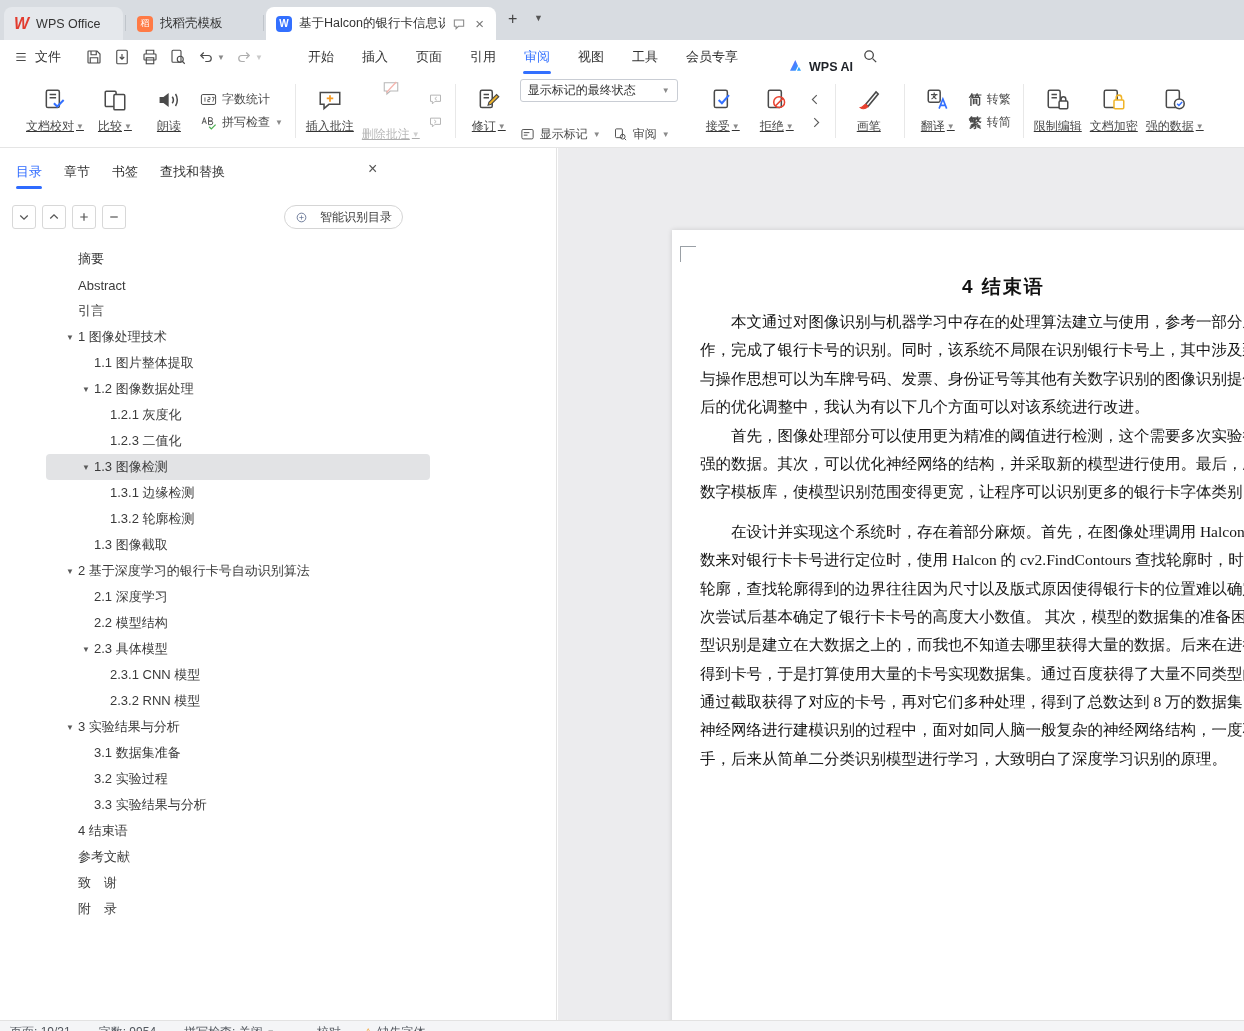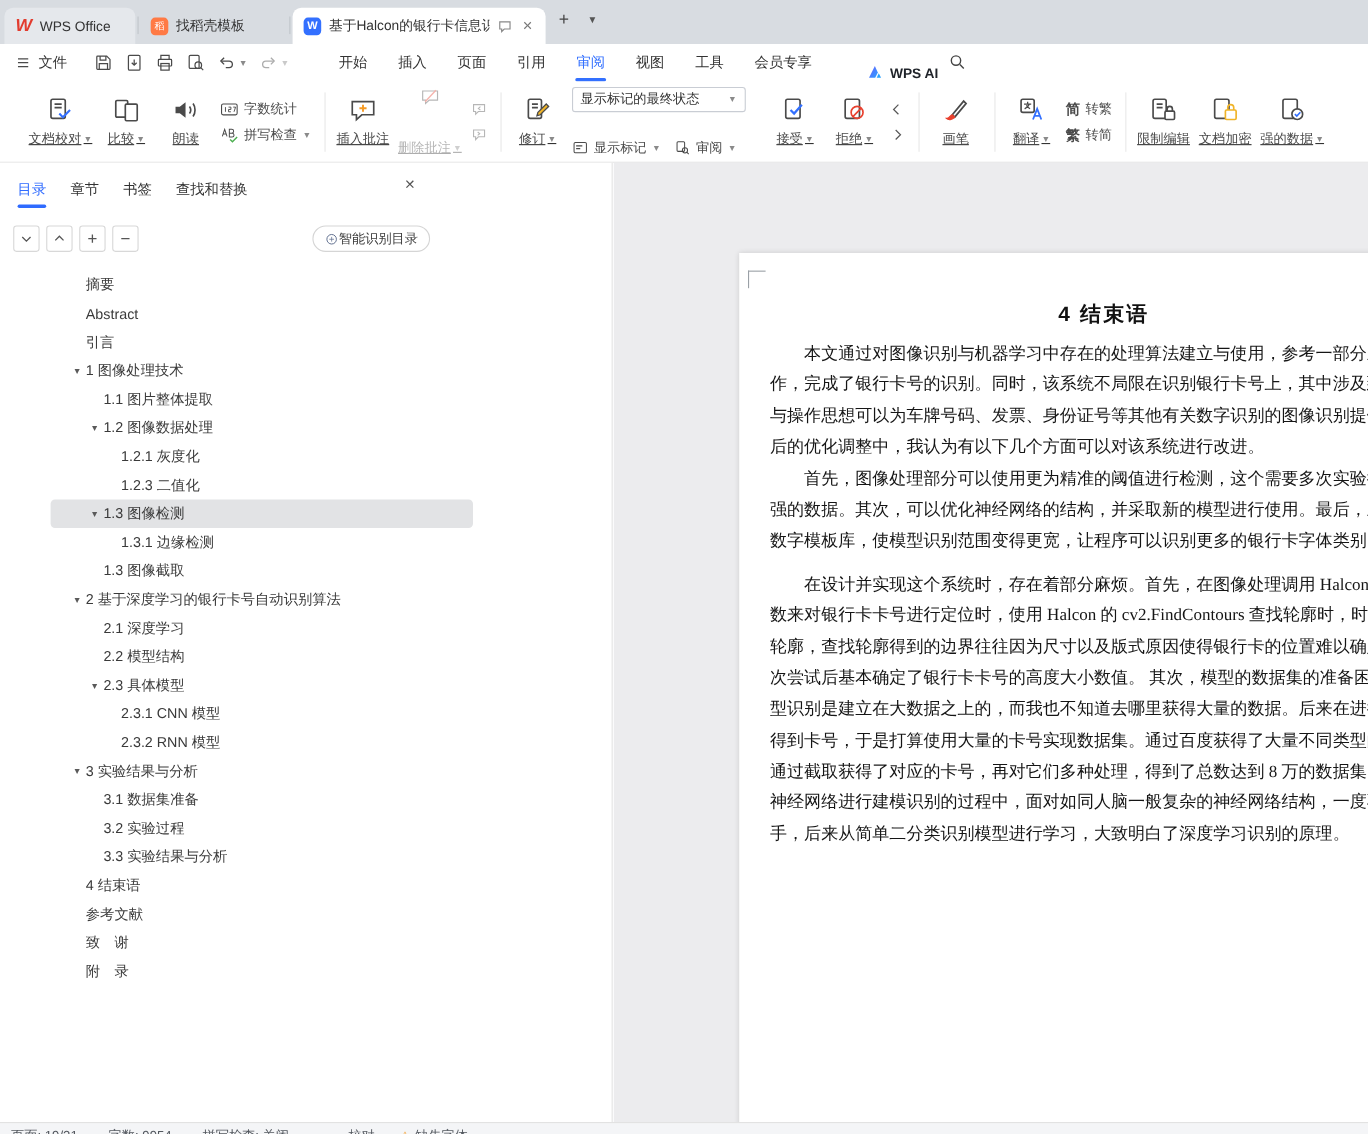--- a/index.html
+++ b/index.html
@@ -67,21 +67,21 @@
   .sidebar { position:absolute; left:0; top:148px; width:557px; height:872px; background:#fff; border-right:1px solid #e3e3e3; }
   .stabs { position:relative; height:48px; display:flex; align-items:flex-start; gap:22px; padding-left:16px; font-size:13px; color:#333; }
   .stab { position:relative; height:100%; display:flex; align-items:center; }
   .stab.active { color:#2f6bff; }
   .stab.active::after { content:""; position:absolute; left:0; right:0; bottom:7px; height:3px; background:#2f6bff; border-radius:2px; }
   .sclose { position:absolute; left:368px; top:12px; font-size:16px; color:#555; }
   .stools { position:absolute; left:0; top:48px; width:100%; height:42px; display:flex; align-items:center; padding-left:12px; gap:6px; }
   .tbtn { width:24px; height:24px; border:1px solid #d8d8d8; border-radius:3px; display:flex; align-items:center;
           justify-content:center; color:#555; background:#fff; flex:none; }
   .smart { position:absolute; left:284px; top:9px; height:24px; padding:0 10px; border:1px solid #d5d5d5; border-radius:13px;
-           display:flex; align-items:center; gap:0; font-size:12px; color:#3d3d3d; background:#fff; }
+           display:flex; align-items:center; gap:12px; font-size:12px; color:#3d3d3d; background:#fff; }
   .toc { position:absolute; left:0; top:90px; width:400px; padding-top:8px;margin-left:38px; }
   .titem { height:26px; display:flex; align-items:center; font-size:13px; color:#3a3a3a; margin:0 8px; border-radius:4px; white-space:nowrap; }
   .titem .exp { width:16px; font-size:8px; color:#5a5a5a; text-align:center; flex:none; }
   .l0 { padding-left:16px; } .l1 { padding-left:32px; } .l2 { padding-left:48px; }
   .titem.selected { background:#e2e3e5; }
 
   
   .docarea { position:absolute; left:558px; top:148px; width:686px; height:872px; background:#ececee; overflow:hidden; }
   .page { position:absolute; left:114px; top:82px; width:820px; height:1200px; background:#fff; box-shadow:0 0 5px rgba(0,0,0,.14); }
   .cornermark { position:absolute; left:8px; top:16px; width:16px; height:16px; border-left:1px solid #9aa0a6; border-top:1px solid #9aa0a6; }
@@ -521,20 +521,24 @@
         <span class="exp"></span>
         <span>1.2.3 二值化</span>
       </div>
     <div class="titem l1 selected">
         <span class="exp">▼</span>
         <span>1.3 图像检测</span>
       </div>
     <div class="titem l2">
         <span class="exp"></span>
         <span>1.3.1 边缘检测</span>
+      </div>
+    <div class="titem l2">
+        <span class="exp"></span>
+        <span>1.3.2 轮廓检测</span>
       </div>
     <div class="titem l1">
         <span class="exp"></span>
         <span>1.3 图像截取</span>
       </div>
     <div class="titem l0">
         <span class="exp">▼</span>
         <span>2 基于深度学习的银行卡号自动识别算法</span>
       </div>
     <div class="titem l1">

